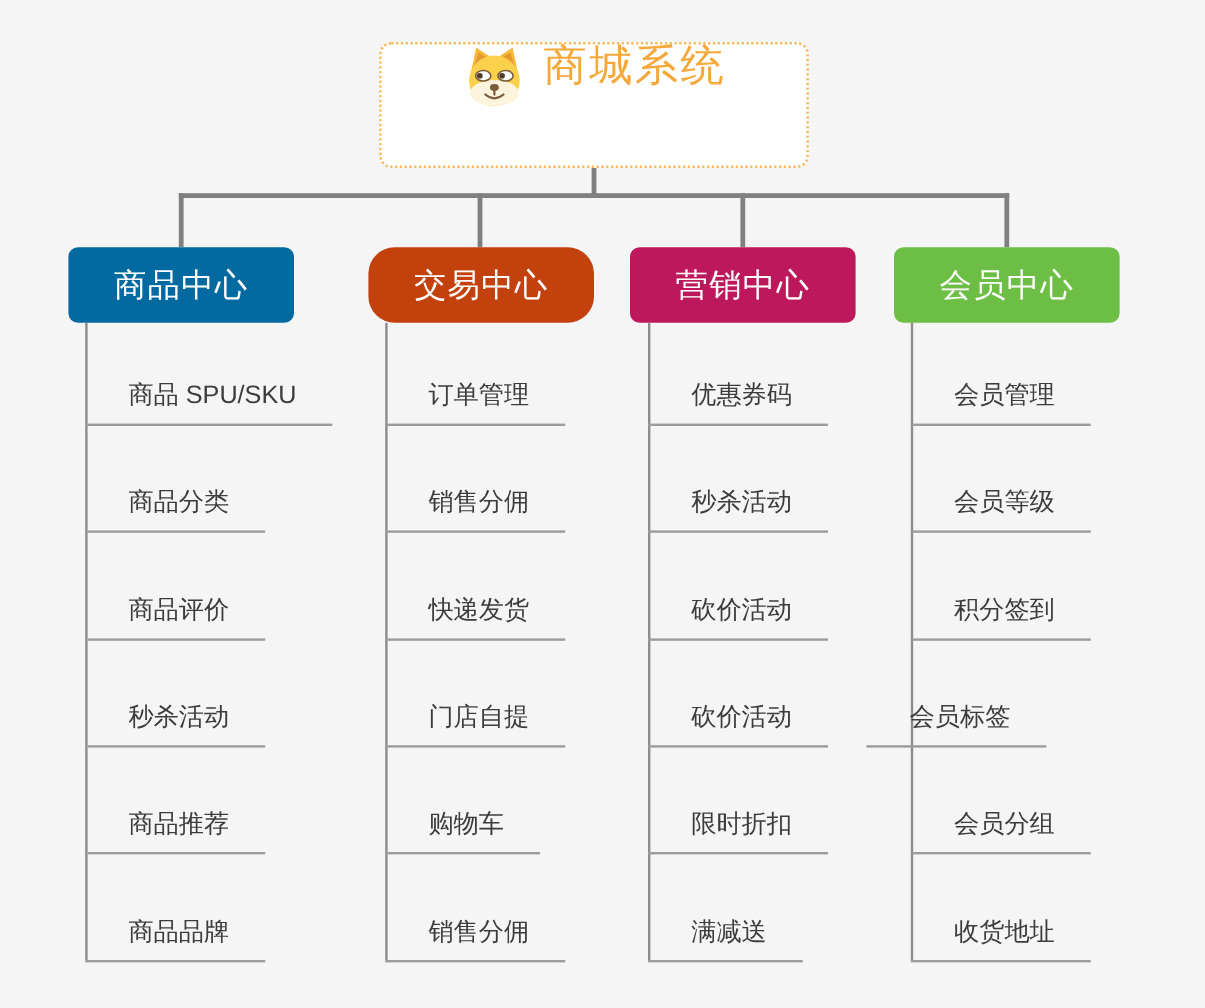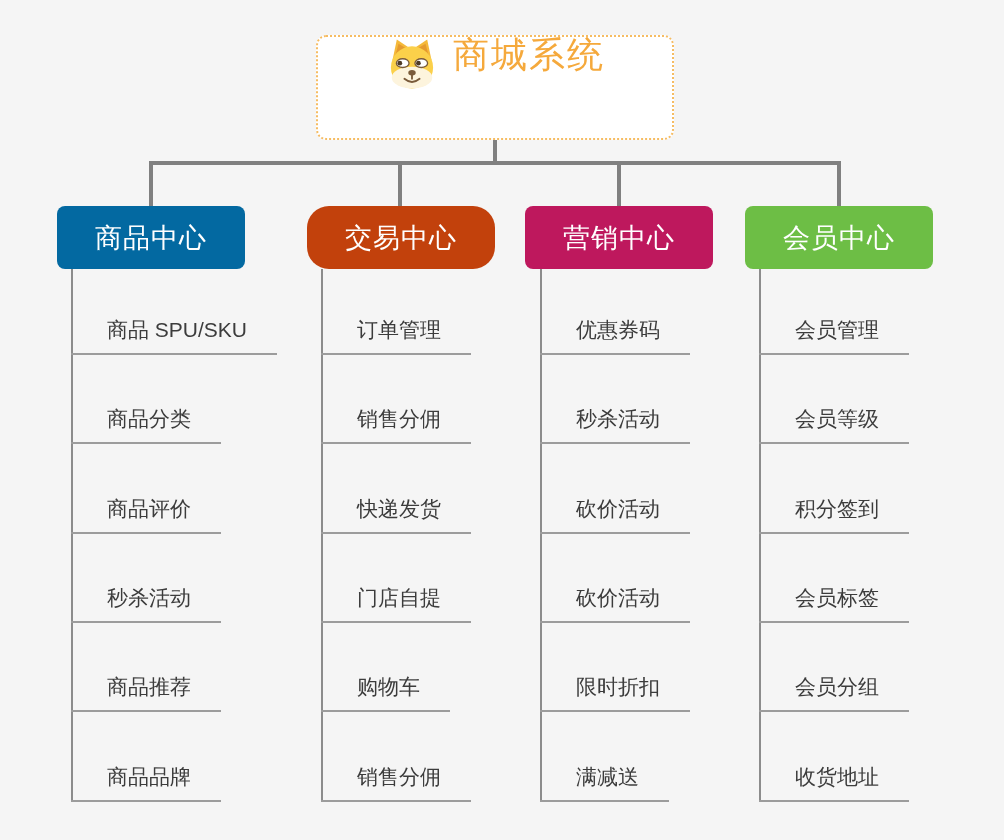--- a/index.html
+++ b/index.html
@@ -117,17 +117,17 @@
   <div class="leaf" style="left:540px;top:672px">限时折扣</div>
   <div class="leaf" style="left:540px;top:762px">满减送</div>
 
   <div class="branch-box" style="left: 745px; background-color: rgb(109, 190, 69);">
     <span>会员中心</span>
   </div>
   <div class="vline-branch" style="left: 759px; background-color: rgb(140, 140, 140);"></div>
   <div class="leaf" style="left:759px;top:315px">会员管理</div>
   <div class="leaf" style="left:759px;top:404px">会员等级</div>
   <div class="leaf" style="left:759px;top:494px">积分签到</div>
-  <div class="leaf" style="left:759px;top:583px">会员标签</div>
+  <div class="leaf" style="left:722px;top:583px">会员标签</div>
   <div class="leaf" style="left:759px;top:672px">会员分组</div>
   <div class="leaf" style="left:759px;top:762px">收货地址</div>
 
 </div>
 
 </body></html>

